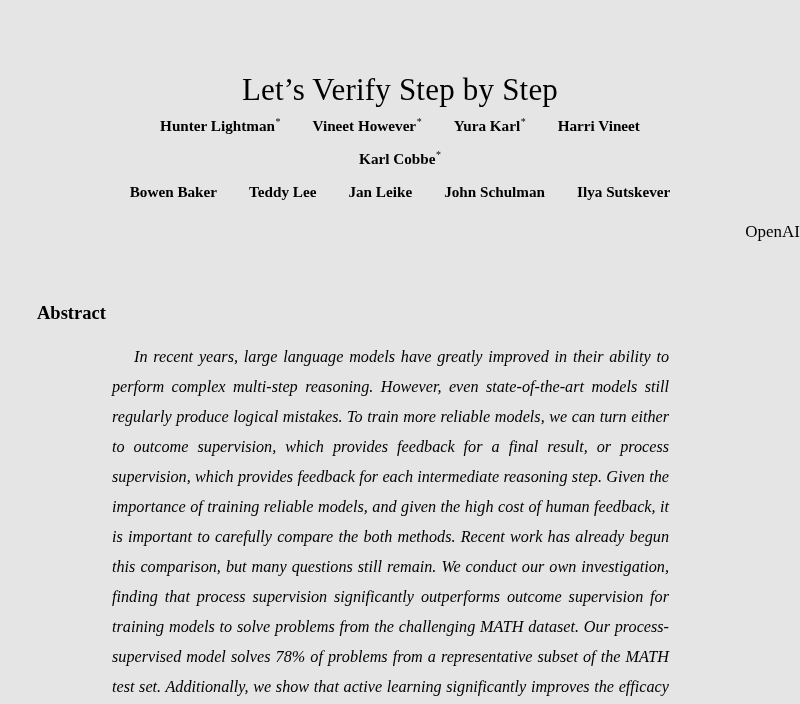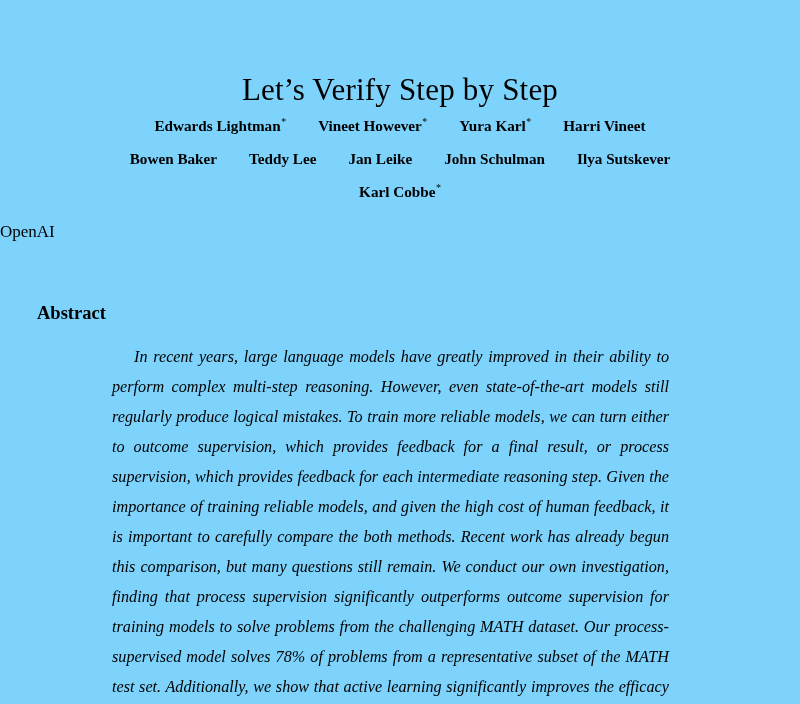--- a/index.html
+++ b/index.html
@@ -13,21 +13,21 @@
     font-family: "Liberation Serif", "DejaVu Serif", serif;
     color: #000000;
     -webkit-font-smoothing: antialiased;
   }
 
   .page {
     position: relative;
     width: 800px;
     height: 704px;
     overflow: hidden;
-    background: #7dd3fc;
+    background: #e5e5e5;
   }
 
   
   .title {
     position: absolute;
     top: 52px;
     left: 0;
     width: 800px;
     text-align: center;
     font-size: 31px;
@@ -67,21 +67,21 @@
     line-height: 0;
     font-weight: normal;
     margin-left: 0.5px;
   }
 
   .affiliation {
     position: absolute;
     top: 222px;
     left: 0;
     width: 800px;
-    text-align: left;
+    text-align: right;
     font-size: 17px;
     font-weight: normal;
   }
 
   
   .abstract-heading {
     position: absolute;
     top: 288px;
     left: 0;
     width: 800px;
@@ -107,23 +107,23 @@
   }
 </style>
 </head>
 <body>
 
 <div class="page">
 
   <h1 class="title">Let’s Verify Step by Step</h1>
 
   <div class="authors">
-    <div class="author-row row-1"><span class="author"><span>Edwards Lightman</span><span class="star">*</span></span><span class="author"><span>Vineet However</span><span class="star">*</span></span><span class="author"><span>Yura Karl</span><span class="star">*</span></span><span class="author"><span>Harri Vineet</span></span></div>
+    <div class="author-row row-1"><span class="author"><span>Hunter Lightman</span><span class="star">*</span></span><span class="author"><span>Vineet However</span><span class="star">*</span></span><span class="author"><span>Yura Karl</span><span class="star">*</span></span><span class="author"><span>Harri Vineet</span></span></div>
+    <div class="author-row row-3"><span class="author"><span>Karl Cobbe</span><span class="star">*</span></span></div>
     <div class="author-row row-2"><span class="author"><span>Bowen Baker</span></span><span class="author"><span>Teddy Lee</span></span><span class="author"><span>Jan Leike</span></span><span class="author"><span>John Schulman</span></span><span class="author"><span>Ilya Sutskever</span></span></div>
-    <div class="author-row row-3"><span class="author"><span>Karl Cobbe</span><span class="star">*</span></span></div>
   </div>
 
   <div class="affiliation">OpenAI</div>
 
   <h2 class="abstract-heading">Abstract</h2>
 
   <p class="abstract-body">In recent years, large language models have greatly improved in their ability to perform complex multi-step reasoning. However, even state-of-the-art models still regularly produce logical mistakes. To train more reliable models, we can turn either to outcome supervision, which provides feedback for a final result, or process supervision, which provides feedback for each intermediate reasoning step. Given the importance of training reliable models, and given the high cost of human feedback, it is important to carefully compare the both methods. Recent work has already begun this comparison, but many questions still remain. We conduct our own investigation, finding that process supervision significantly outperforms outcome supervision for training models to solve problems from the challenging MATH dataset. Our process-supervised model solves 78% of problems from a representative subset of the MATH test set. Additionally, we show that active learning significantly improves the efficacy of process supervision. To support related research, we also release PRM800K, the complete dataset of 800,000 step-level human feedback labels used to train our best reward model.</p>
 
 </div>
 

